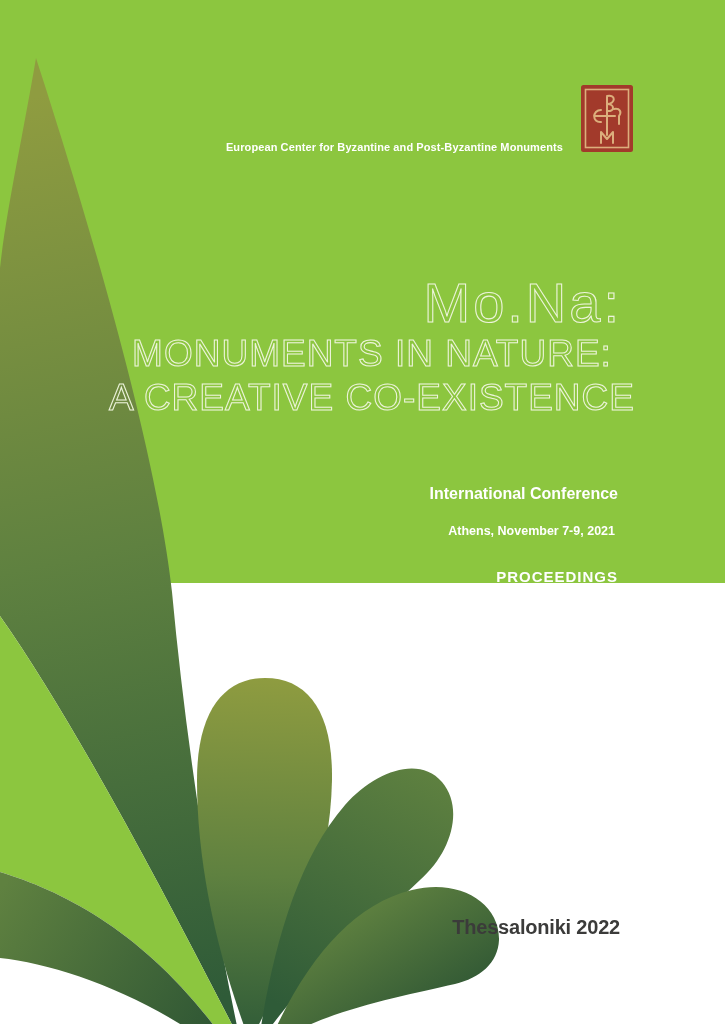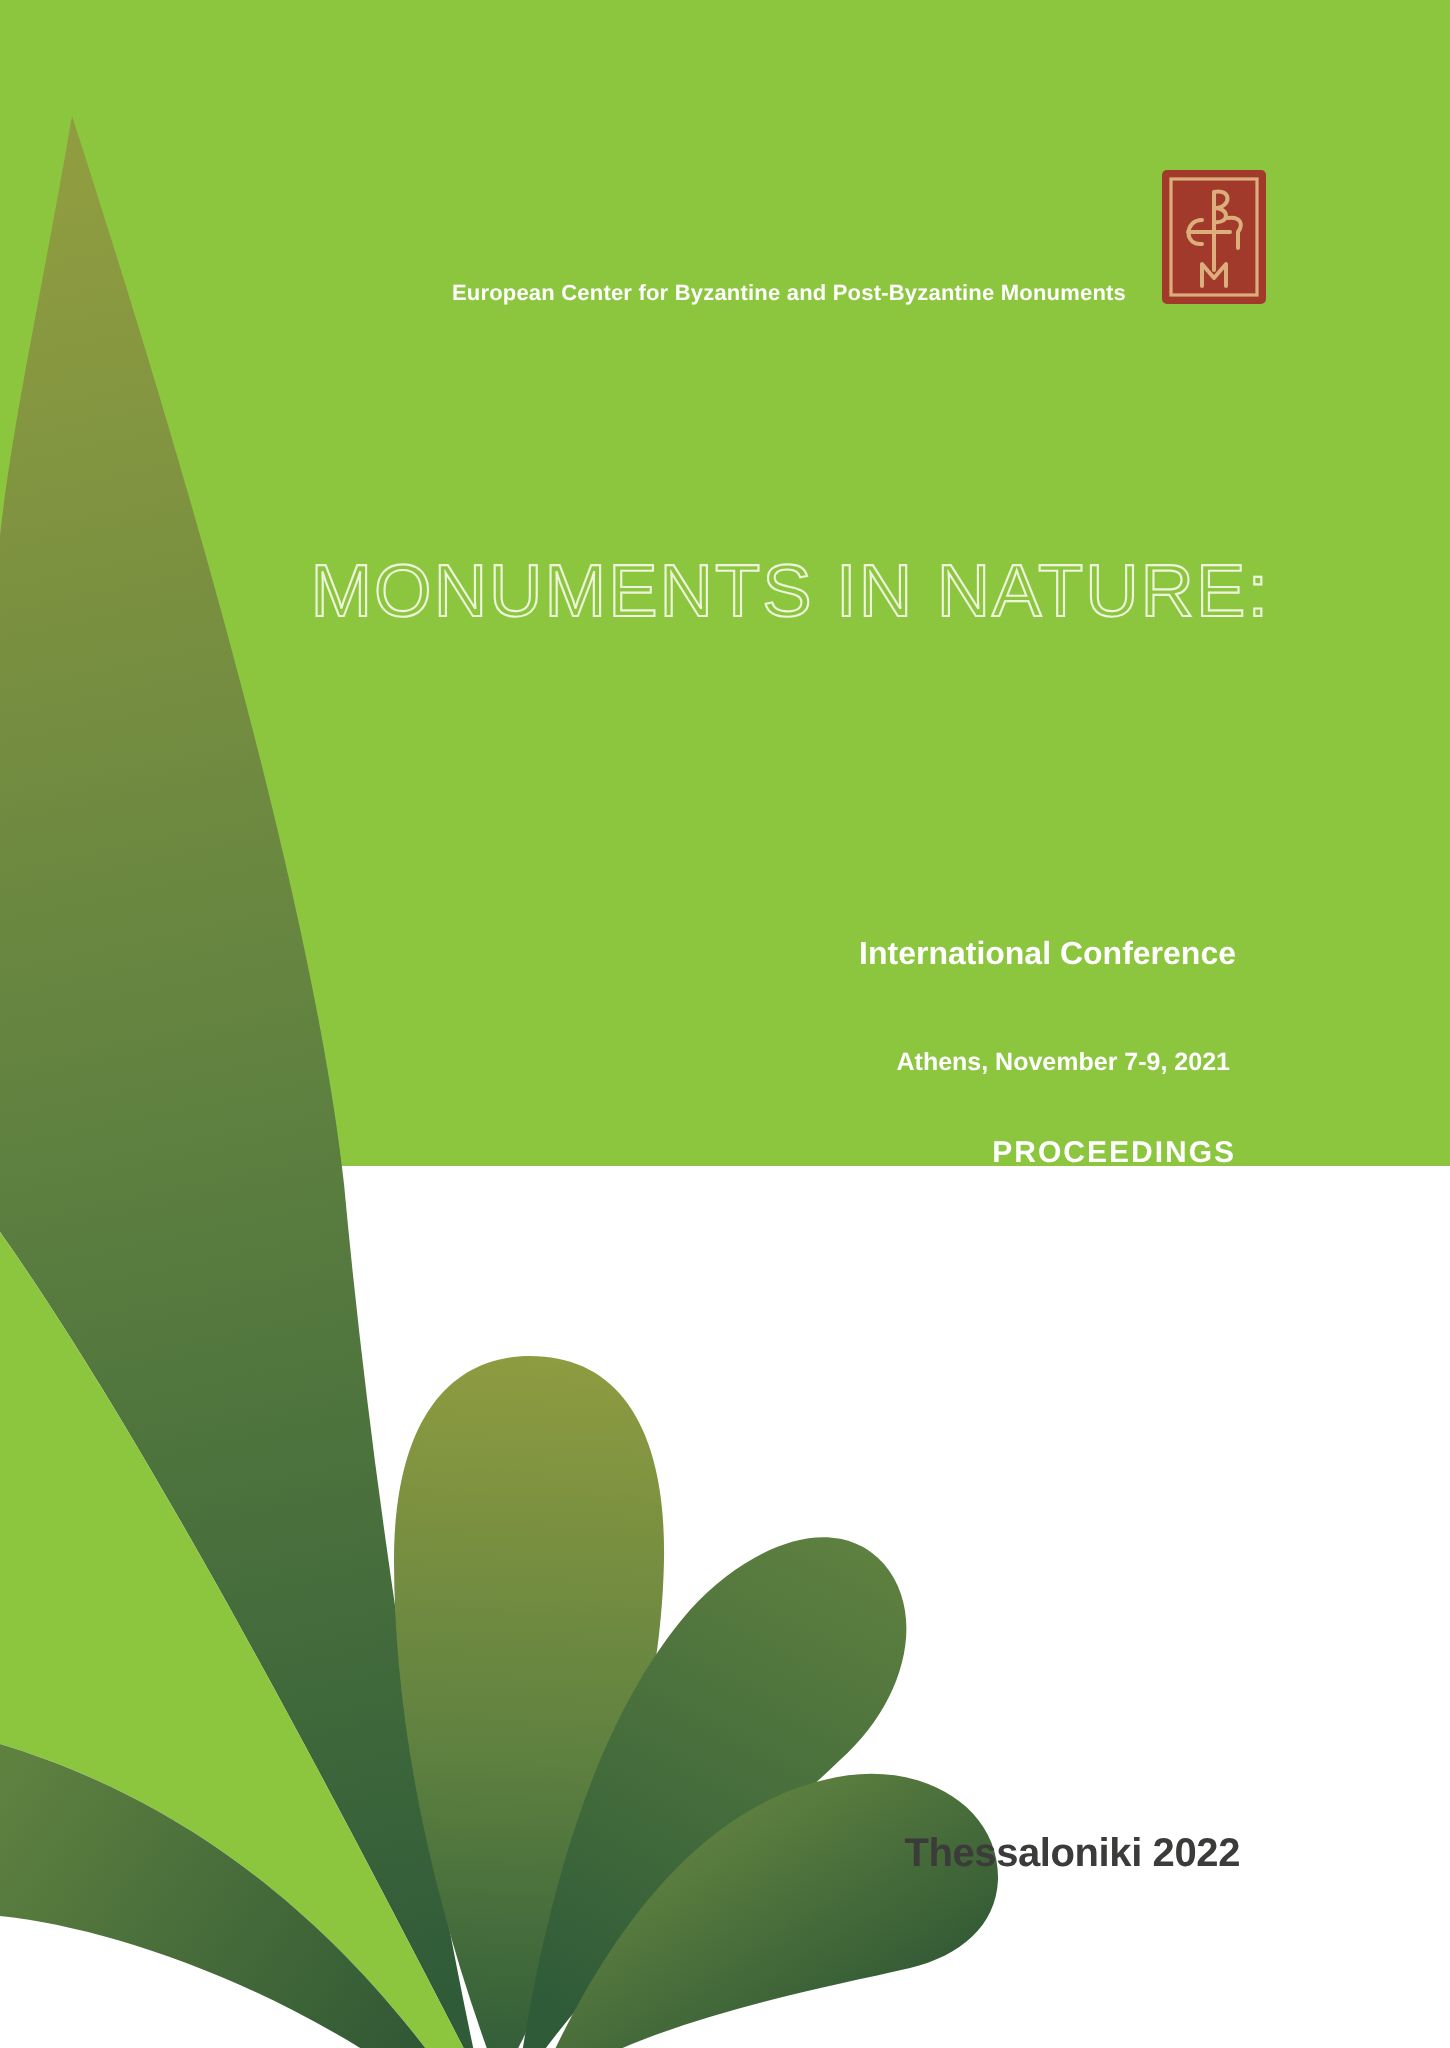--- a/index.html
+++ b/index.html
@@ -33,21 +33,21 @@
     font-size:56px;line-height:58px;
     letter-spacing:3px;
     margin-right:13px;
   }
   .sub{
     font-size:37px;line-height:44px;
     letter-spacing:1px;
     text-align:center;
   }
   .intl{
-    top:469px;right:107px;
+    top:485px;right:107px;
     font-size:16px;font-weight:700;
     color:var(--text-white,#fff);
   }
   .athens{
     top:524px;right:110px;
     font-size:12.5px;font-weight:700;
     color:var(--text-white,#fff);
   }
   .proceedings{
     top:568px;right:107px;
@@ -141,21 +141,23 @@
       <path d="M 26,12 L 26,50"></path>
       <path d="M 19,31 L 34,31"></path>
       <path d="M 26,11 C 35,9 35,19 26,19 C 34,19 34,27 26,26"></path>
       <path d="M 20,25 C 11,25 11,38 20,37 M 13,31 L 19,31"></path>
       <path d="M 33,24 C 39,23 41,27 38,31 L 38,39"></path>
       <path d="M 20,58 L 20,47 L 26,54 L 32,47 L 32,58"></path>
     </g>
   </svg>
 
   <div class="title-block">
+    <div class="mona thin">Mo.Na:</div>
     <div class="sub thin">MONUMENTS IN NATURE:</div>
+    <div class="sub thin">A CREATIVE CO-EXISTENCE</div>
   </div>
 
   <div class="txt intl">International Conference</div>
   <div class="txt athens">Athens, November 7-9, 2021</div>
   <div class="txt proceedings">PROCEEDINGS</div>
 
   <div class="txt thess">Thessaloniki 2022</div>
 
 </div>
 

